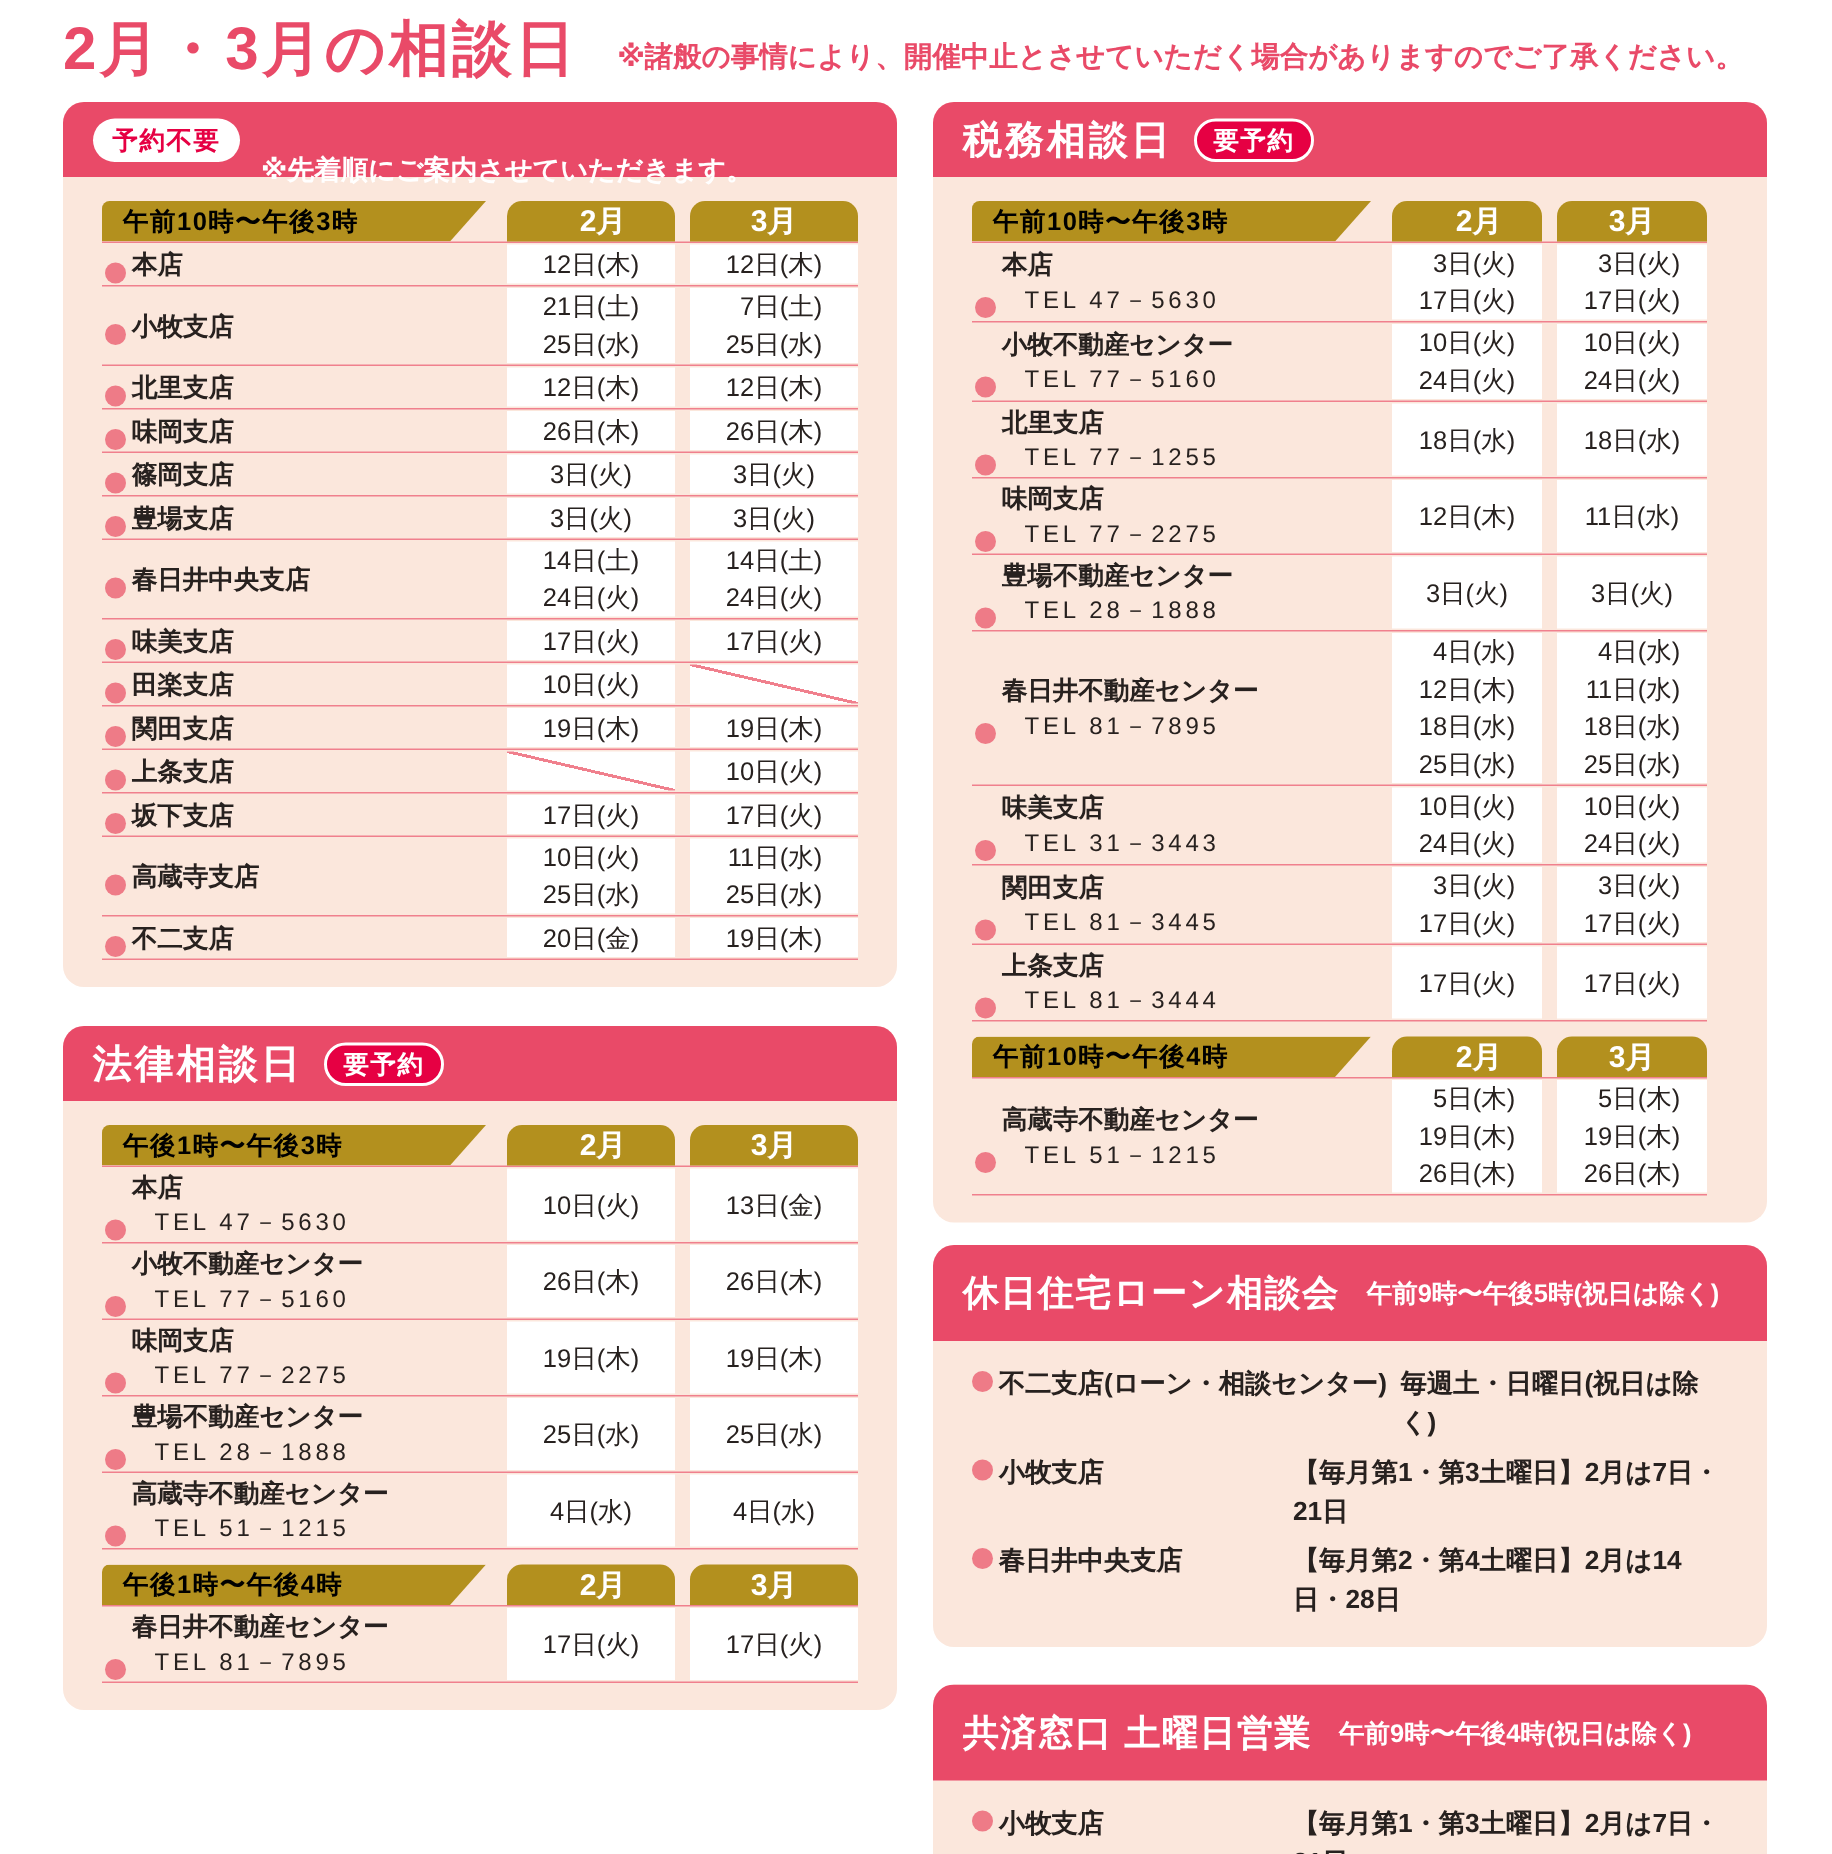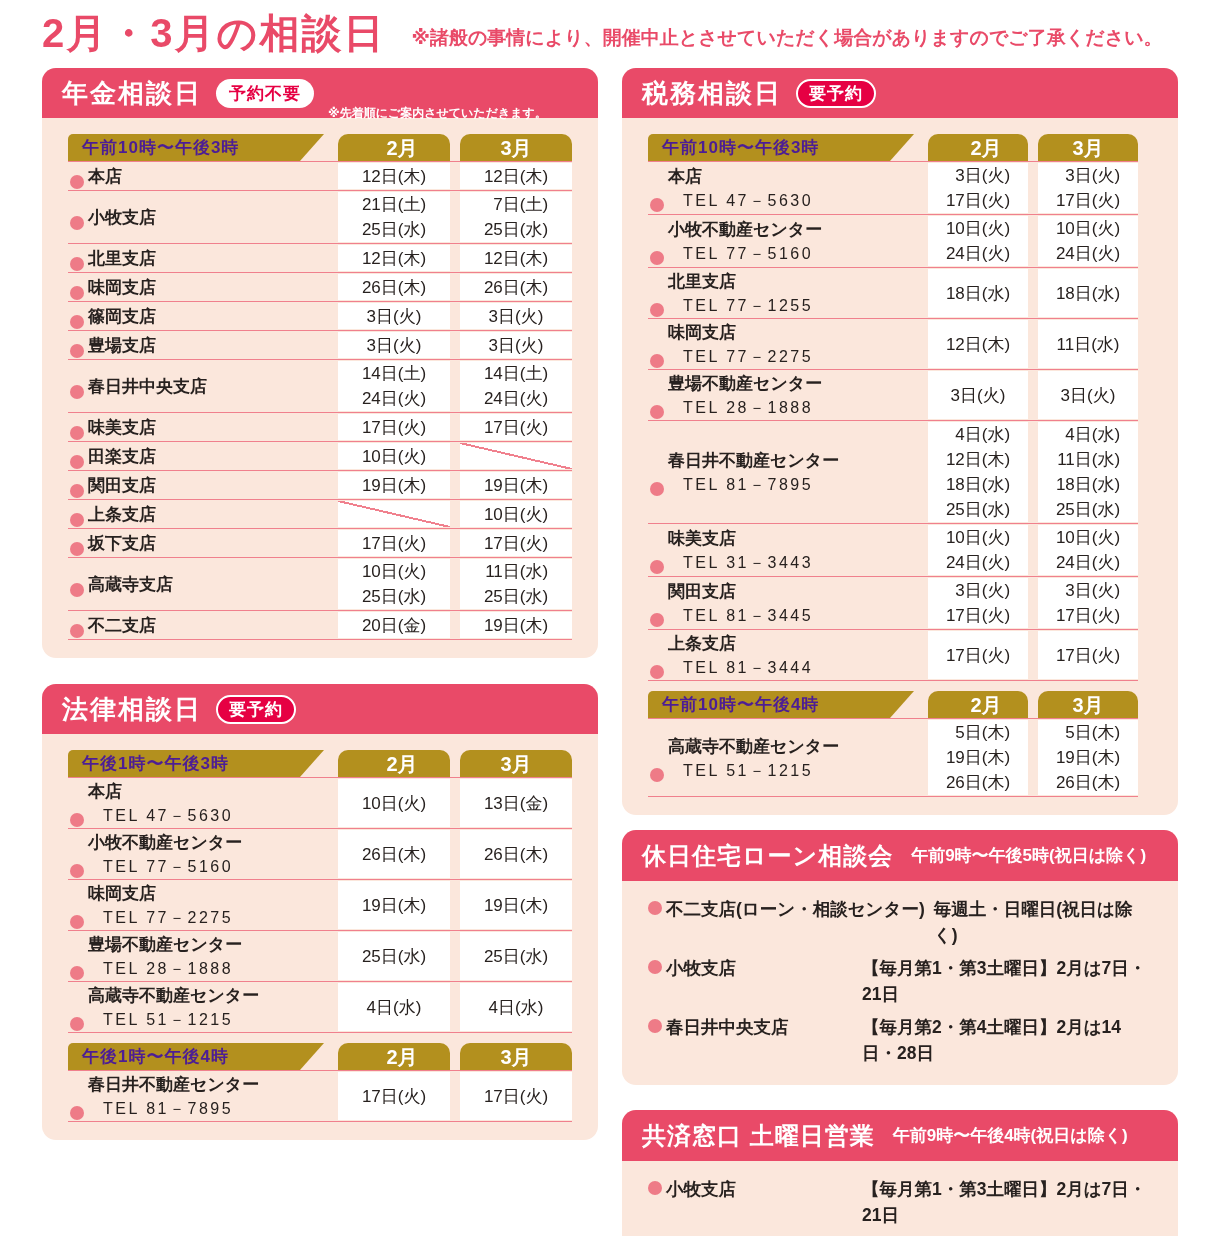--- a/index.html
+++ b/index.html
@@ -15,36 +15,36 @@
   .top{display:flex;align-items:flex-end;gap:26px;padding:10px 42px 12px 42px;}
   .title{margin:0;font-size:40px;font-weight:bold;color:var(--accent-pink);letter-spacing:2px;line-height:1.15;}
   .disclaimer{font-size:19px;font-weight:bold;color:var(--accent-pink);padding-bottom:5px;}
   
   .columns{display:flex;gap:24px;padding:0 42px;align-items:flex-start;}
   .col{width:556px;flex:none;}
   
   .panel{background:var(--panel-bg);border-radius:14px;overflow:hidden;}
   .mt26{margin-top:26px;} .mt15{margin-top:15px;} .mt25{margin-top:25px;}
   .phead{background:var(--accent-pink);height:50px;display:flex;align-items:center;gap:14px;padding:0 20px;}
-  .phead.short{height:51px;gap:18px;}
+  .phead.short{height:64px;gap:18px;}
   .ptitle{color:#fff;font-size:26px;font-weight:bold;letter-spacing:2px;}
   .ptitle2{color:#fff;font-size:24px;font-weight:bold;letter-spacing:1px;}
   .ptime{color:#fff;font-size:17px;font-weight:bold;}
   .badge-white{background:#fff;color:var(--deep-red);font-size:17px;font-weight:bold;
                border-radius:16px;padding:3px 13px;letter-spacing:1px;}
   .badge-red{background:var(--deep-red);color:#fff;border:2.5px solid #fff;font-size:17px;
              font-weight:bold;border-radius:16px;padding:1px 11px;letter-spacing:1px;}
-  .pnote{color:#fff;font-size:12px;font-weight:bold;margin-top:40px;}
+  .pnote{color:#fff;font-size:18px;font-weight:bold;margin-top:40px;}
   .pbody{padding:16px 26px 18px 26px;}
   
   .dtable{width:100%;}
   .dtable.mt{margin-top:10px;}
   .dtable.narrow{margin-right:14px;width:calc(100% - 14px);}
   .thead{display:flex;align-items:stretch;height:28px;border-bottom:1.5px solid var(--line);}
-  .timebar{flex:1;margin-right:14px;background:var(--gold);color:#4c1d95;font-size:17px;font-weight:bold;
+  .timebar{flex:1;margin-right:14px;background:var(--gold);color:#000000;font-size:17px;font-weight:bold;
            line-height:28px;padding-left:14px;letter-spacing:1px;border-radius:5px 0 0 0;
            clip-path:polygon(0 0,100% 0,calc(100% - 24px) 100%,0 100%);}
   .tab{width:112px;flex:none;background:var(--gold);color:#fff;font-size:20px;font-weight:bold;
        line-height:28px;text-align:center;border-radius:10px 10px 0 0;}
   .tab.feb{margin-right:10px;padding-left:16px;}
   .narrow .tab{width:100px;}
   .trow{display:flex;align-items:center;border-bottom:1.5px solid var(--line);min-height:29px;padding:1px 0;}
   .tname{flex:1;display:flex;align-items:flex-end;padding-left:2px;}
   .bullet{width:14px;height:14px;border-radius:50%;background:var(--bullet);flex:none;
           margin-right:4px;margin-top:6px;}
@@ -76,21 +76,20 @@
     <h1 class="title">2月・3月の相談日</h1>
     <div class="disclaimer">※諸般の事情により、開催中止とさせていただく場合がありますのでご了承ください。</div>
   </div>
 
   <div class="columns">
 
     <div class="col">
 
       <section class="panel">
         <div class="phead">
-          <span class="ptitle">年金相談日</span>
           <span class="badge-white">予約不要</span>
           <span class="pnote">※先着順にご案内させていただきます。</span>
         </div>
         <div class="pbody">
           <div class="dtable">
               <div class="thead">
                 <div class="timebar">午前10時〜午後3時</div>
                 <div class="tab feb">2月</div>
                 <div class="tab">3月</div>
               </div>

